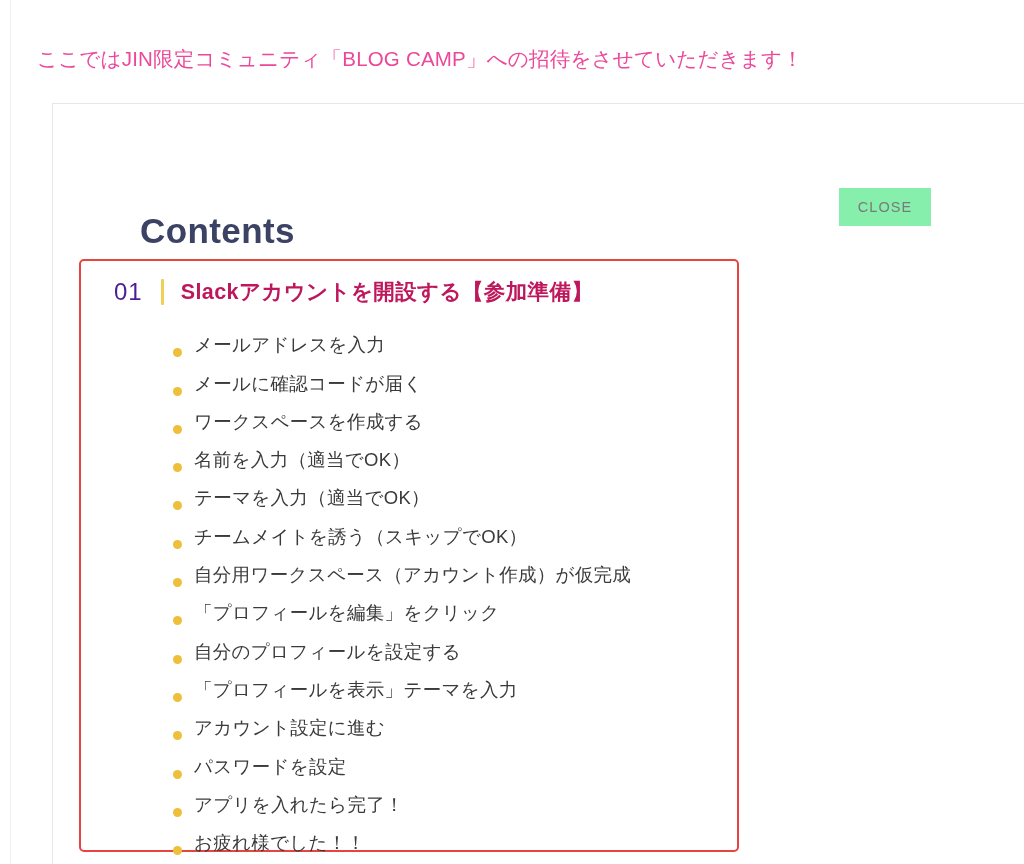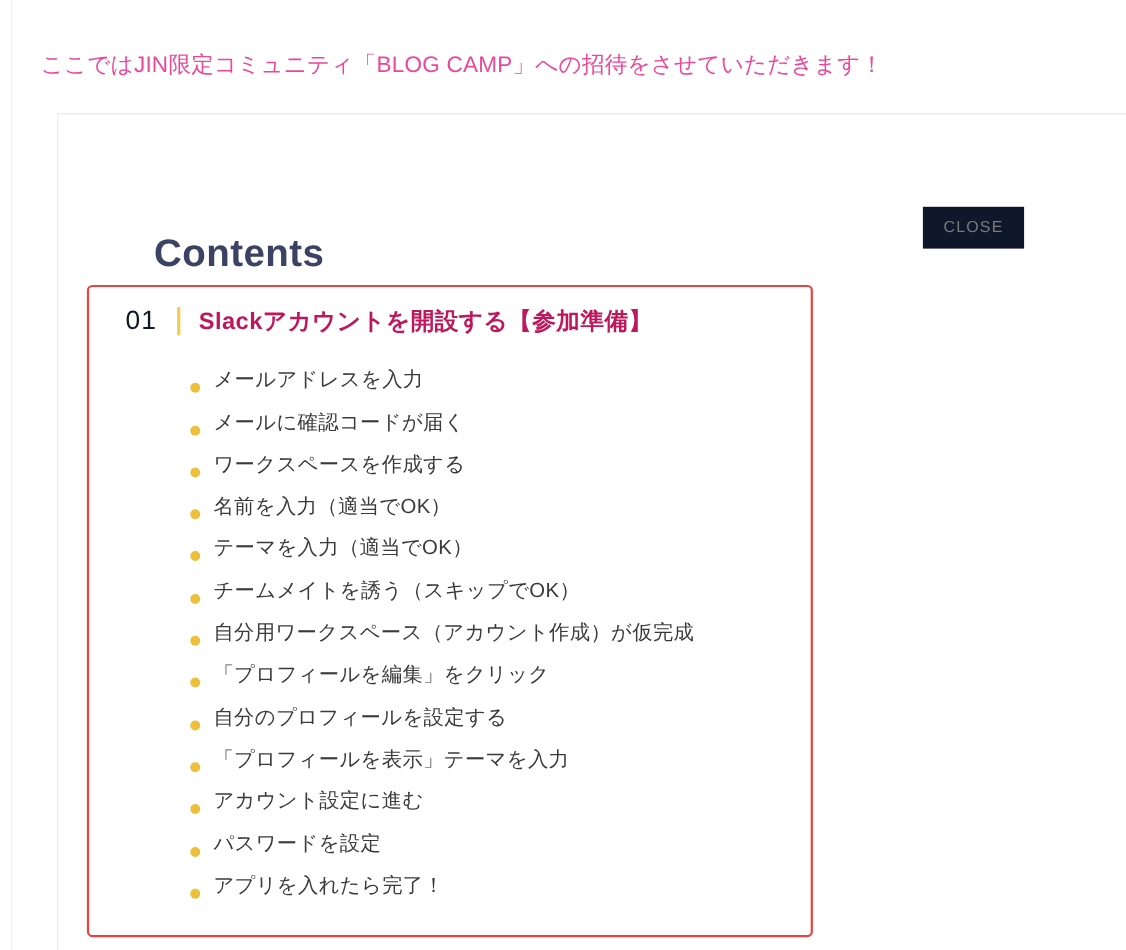--- a/index.html
+++ b/index.html
@@ -70,21 +70,21 @@
     letter-spacing: 0.4px;
   }
 
   
   .close-button {
     position: absolute;
     left: 786px;
     top: 84px;
     width: 92px;
     height: 38px;
-    background: #0f172a;
+    background: #86efac;
     border: none;
     display: flex;
     align-items: center;
     justify-content: center;
     font-family: "Liberation Sans", "DejaVu Sans", sans-serif;
     font-size: 14.5px;
     letter-spacing: 1.1px;
     color: #7a7a7a;
     cursor: pointer;
     padding: 0;
@@ -107,21 +107,21 @@
   .section-head {
     position: absolute;
     left: 33px;
     top: 14px;
     display: flex;
     align-items: center;
     height: 34px;
   }
   .section-num {
     font-size: 24px;
-    color: #0f172a;
+    color: #4c1d95;
     letter-spacing: 1px;
     line-height: 34px;
     font-weight: 400;
   }
   .section-divider {
     width: 3px;
     height: 26px;
     background: #f0cf57;
     margin: 0 17px 0 18px;
     border-radius: 1px;
@@ -234,17 +234,21 @@
             <span class="bullet-text">アカウント設定に進む</span>
           </li>
           <li class="bullet-item">
             <span class="bullet-dot"></span>
             <span class="bullet-text">パスワードを設定</span>
           </li>
           <li class="bullet-item">
             <span class="bullet-dot"></span>
             <span class="bullet-text">アプリを入れたら完了！</span>
           </li>
+          <li class="bullet-item">
+            <span class="bullet-dot"></span>
+            <span class="bullet-text">お疲れ様でした！！</span>
+          </li>
         </ul>
 
     </div>
   </div>
 </div>
 
 </body></html>

